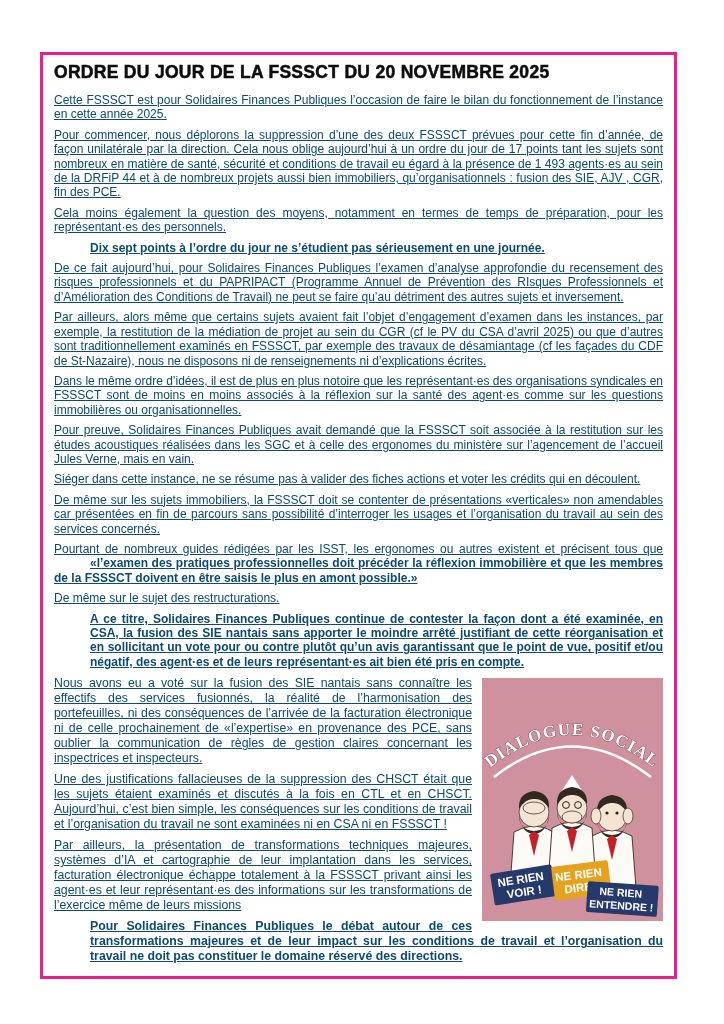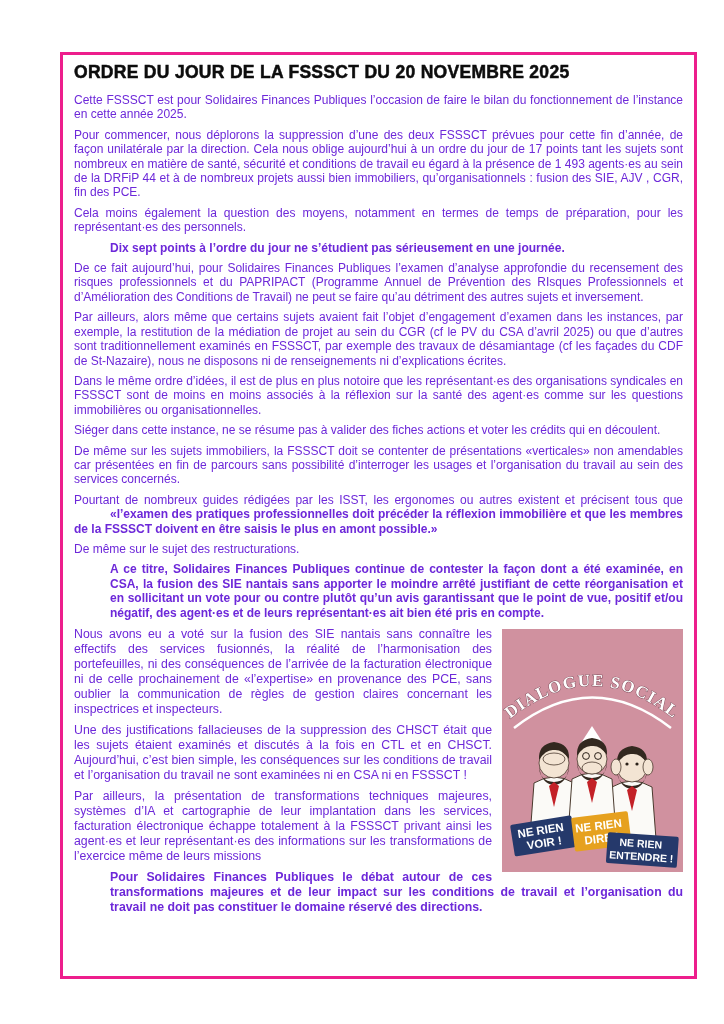--- a/index.html
+++ b/index.html
@@ -1,22 +1,22 @@
 <!DOCTYPE html>
 <html><head>
 <meta charset="utf-8">
 <style>
   html,body{margin:0;padding:0;background:#ffffff;}
   body{width:724px;height:1024px;font-family:"Liberation Sans",sans-serif;color:#1c1c1c;}
   .page{position:relative;width:724px;height:1024px;background:#ffffff;overflow:hidden;}
-  .frame{position:absolute;left:60px;top:52px;width:637px;height:927px;
+  .frame{position:absolute;left:40px;top:52px;width:637px;height:927px;
          border:3px solid #ed1e8c;box-sizing:border-box;padding:4px 11px 0 11px;background:#ffffff;}
   h1.title{font-size:17.5px;line-height:20px;font-weight:bold;letter-spacing:0.3px;
            margin:3px 0 11px 0;color:#0d0d0d;-webkit-text-stroke:0.5px #0d0d0d;}
-  p{font-size:12px;line-height:14.4px;text-align:justify;margin:6px 0;color:#6d28d9;}
+  p{font-size:12px;line-height:14.4px;text-align:justify;margin:6px 0;color:#0c4a6e;text-decoration:underline;}
   p.b,strong{font-weight:bold;padding-left:36px;}
   .bottom{margin-top:7px;}
   .bottom p{font-size:12.3px;line-height:15.0px;}
   .poster{float:right;width:181px;height:243px;margin:2px 0 0 10px;position:relative;}
   .poster svg{display:block;}
   .clear{clear:both;}
 </style>
 </head>
 <body>
 
@@ -25,20 +25,21 @@
 
     <h1 class="title">ORDRE DU JOUR DE LA FSSSCT DU 20 NOVEMBRE 2025</h1>
 
     <p>Cette FSSSCT est pour Solidaires Finances Publiques l’occasion de faire le bilan du fonctionnement de l’instance en cette année 2025.</p>
     <p>Pour commencer, nous déplorons la suppression d’une des deux FSSSCT  prévues  pour cette fin d’année, de façon unilatérale par la direction. Cela  nous oblige aujourd’hui à un ordre du jour de 17 points tant les sujets sont nombreux en matière de santé, sécurité et conditions de travail eu égard à la présence de 1 493 agents·es au sein de la DRFiP 44 et à de nombreux projets aussi bien immobiliers, qu’organisationnels : fusion des SIE, AJV , CGR, fin des PCE.</p>
     <p>Cela moins également la question des moyens, notamment en termes de temps de préparation, pour les représentant·es des personnels.</p>
     <p class="b">Dix sept points à l’ordre du jour ne s’étudient pas sérieusement en une journée.</p>
     <p>De ce fait aujourd’hui, pour Solidaires Finances Publiques l’examen d’analyse approfondie du recensement des risques professionnels et du PAPRIPACT (Programme Annuel de Prévention des RIsques Professionnels et d’Amélioration des Conditions de Travail) ne peut se faire qu’au détriment des autres sujets et inversement.</p>
     <p>Par ailleurs, alors même que certains sujets avaient fait l’objet d’engagement d’examen dans les instances, par exemple, la restitution de la médiation de projet au sein du CGR (cf le PV du CSA d’avril 2025) ou que d’autres sont traditionnellement examinés en FSSSCT, par exemple des travaux de désamiantage (cf les façades du CDF de St-Nazaire), nous ne disposons ni de renseignements ni d’explications écrites.</p>
     <p>Dans le même ordre d’idées, il est de plus en plus notoire que les représentant·es des organisations syndicales en FSSSCT sont de moins en moins associés à la réflexion sur la santé des agent·es comme sur les questions immobilières ou organisationnelles.</p>
+    <p>Pour preuve, Solidaires Finances Publiques avait demandé que la FSSSCT soit associée  à la restitution sur les études acoustiques réalisées dans les SGC et à celle des ergonomes du ministère sur l’agencement de l’accueil Jules Verne, mais en vain.</p>
     <p>Siéger dans cette instance, ne se résume pas à valider des fiches actions et voter les crédits qui en découlent.</p>
     <p>De  même sur  les sujets immobiliers, la FSSSCT doit se contenter de présentations «verticales» non amendables car présentées en fin de parcours sans possibilité d’interroger les usages et l’organisation du travail au sein des services concernés.</p>
     <p>
       <span>Pourtant de nombreux guides rédigées par les ISST, les ergonomes ou autres existent et précisent tous que</span>
       <strong>«l’examen des pratiques professionnelles doit précéder la réflexion immobilière et que les membres de la FSSSCT doivent en être  saisis le plus en amont possible.»</strong>
     </p>
     <p>De même sur le sujet des restructurations.</p>
     <p class="b">A ce titre, Solidaires Finances Publiques continue de contester la façon dont a été examinée, en CSA, la fusion des SIE nantais sans apporter le moindre arrêté justifiant de cette réorganisation et en sollicitant un vote pour ou contre plutôt qu’un avis garantissant que le point de vue, positif et/ou négatif, des agent·es et de leurs représentant·es ait bien été pris en compte.</p>
 
     <div class="bottom">

